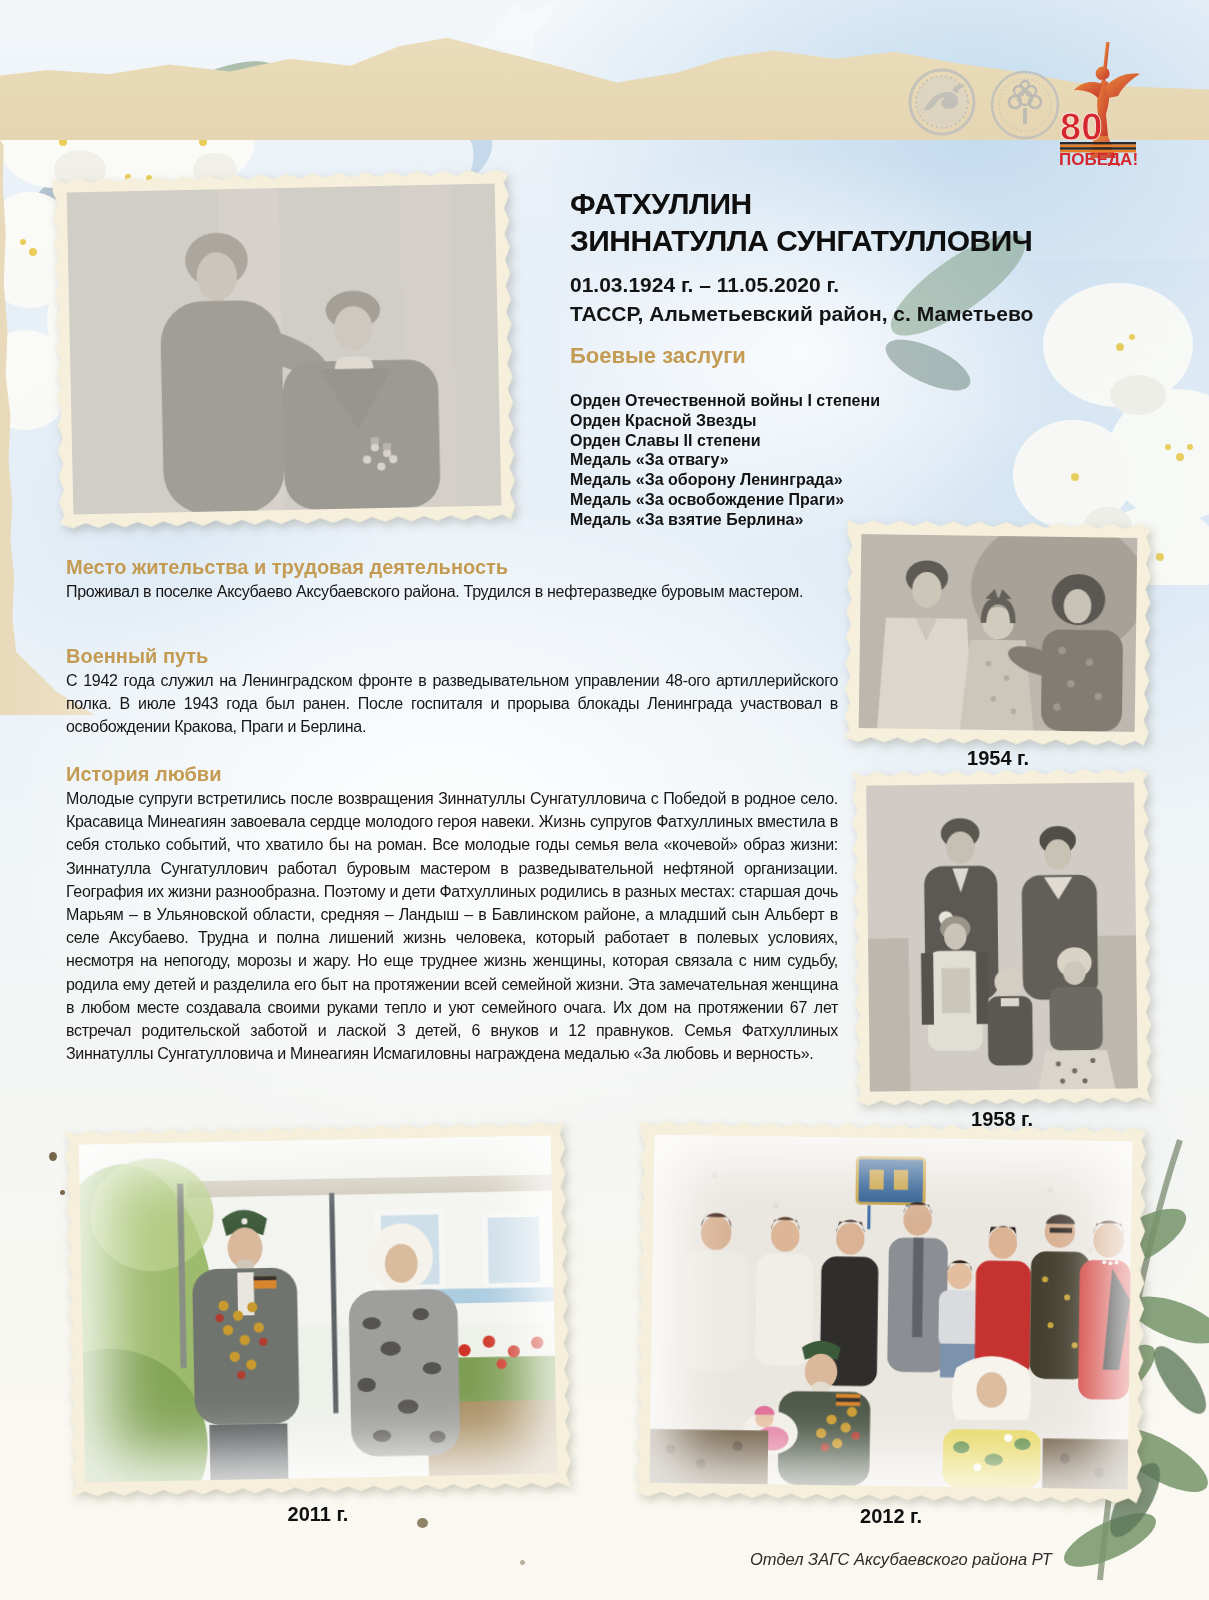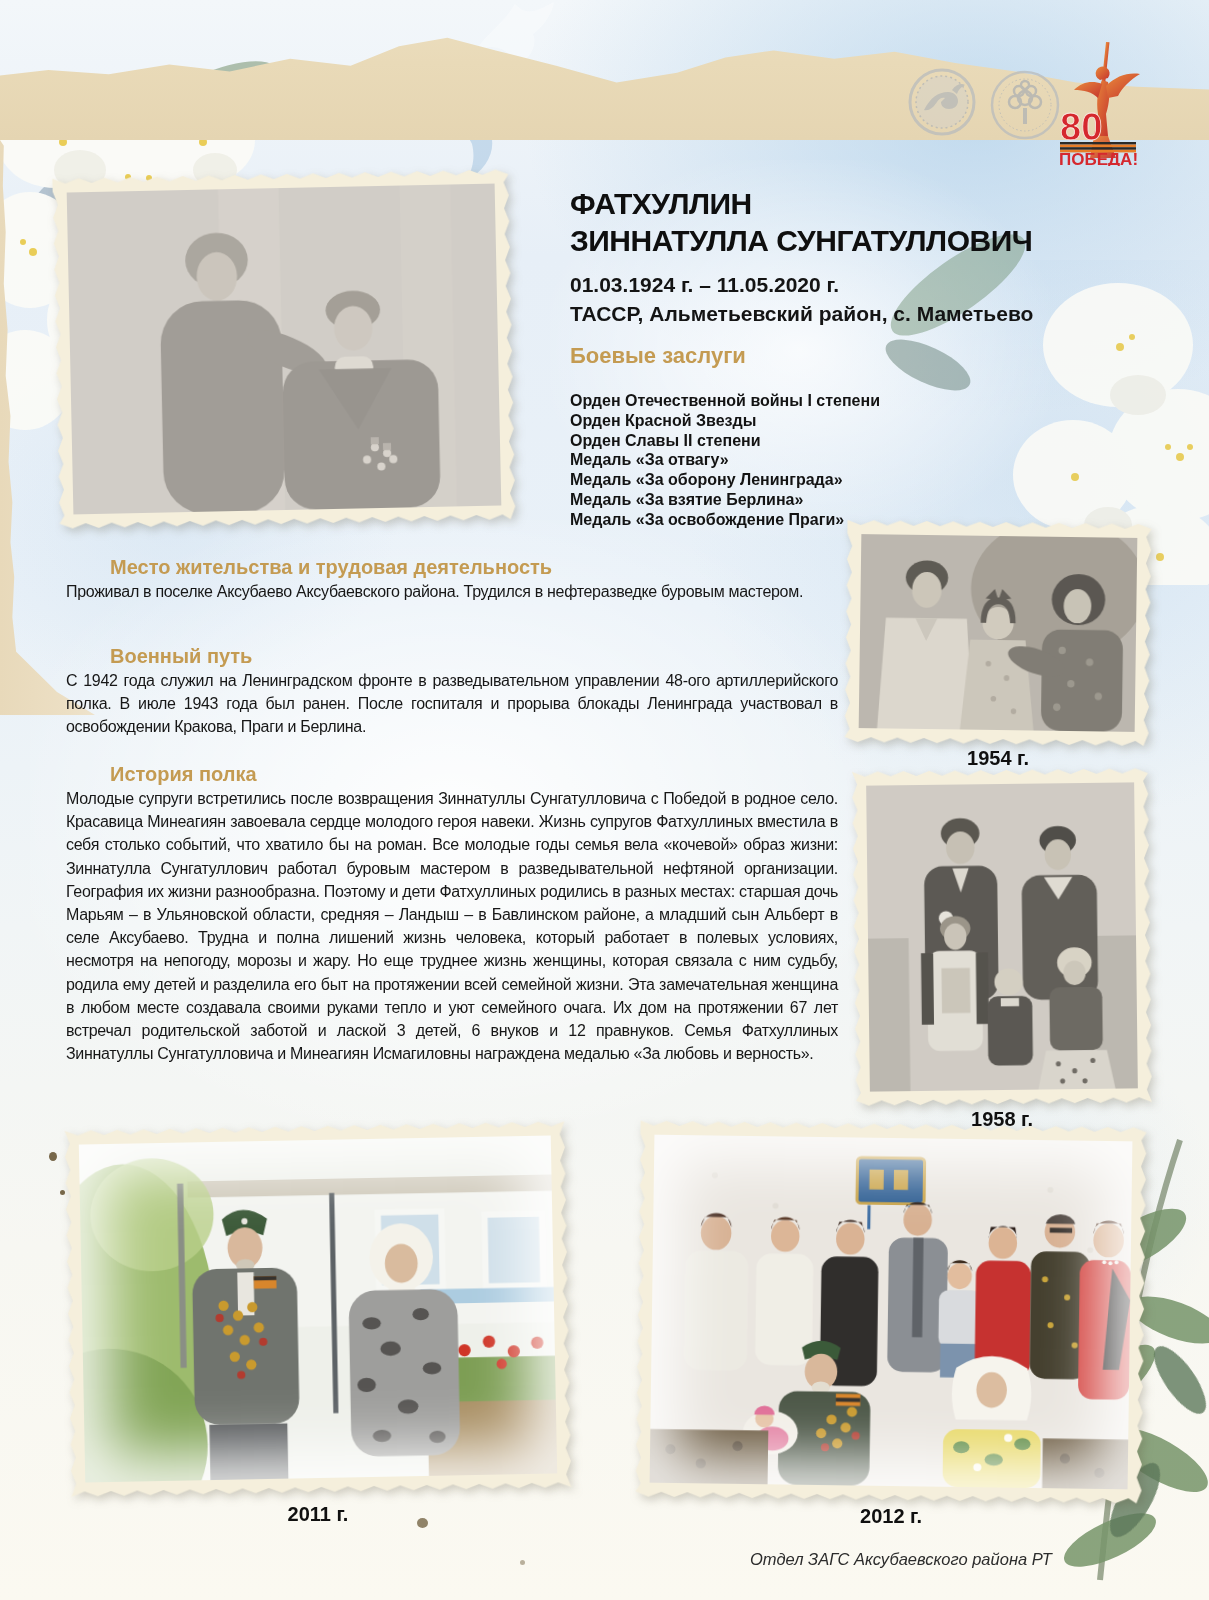--- a/index.html
+++ b/index.html
@@ -29,21 +29,21 @@
   .photo-inner svg{width:100%;height:100%;display:block;}
   .faded svg{opacity:.42;filter:blur(.5px);}
   .semi svg{opacity:.8;}
   .vignette::after{content:"";position:absolute;inset:0;box-shadow:inset 0 0 55px 28px rgba(255,255,255,.85);}
   
   .hero-name{font-weight:bold;font-size:30px;line-height:37px;letter-spacing:-.5px;color:#0f0f0f;}
   .hero-sub{font-weight:bold;font-size:21px;line-height:27px;color:#141414;margin-top:9px;}
   .gold{color:#c49b52;}
   .awards-h{font-weight:bold;font-size:22px;margin-top:16px;}
   .awards-list{margin-top:22px;font-weight:bold;font-size:16px;line-height:19.8px;color:#131313;}
-  .sec-h{position:absolute;font-weight:bold;font-size:20px;color:#c49b52;z-index:5;margin-left:44px;}
+  .sec-h{position:absolute;font-weight:bold;font-size:20px;color:#c49b52;z-index:5;}
   .sec-b{position:absolute;font-size:16px;line-height:23.2px;letter-spacing:-.3px;text-align:justify;color:#171717;z-index:5;}
   .caption{position:absolute;font-weight:bold;font-size:20px;color:#101010;text-align:center;z-index:4;}
   .footer{position:absolute;font-style:italic;font-size:16.5px;color:#2c2c2c;text-align:left;z-index:5;}
   .emblem{position:absolute;border-radius:50%;opacity:.75;z-index:2;}
   .decor{position:absolute;pointer-events:none;}
 </style>
 </head>
 <body>
 
 <div class="page">
@@ -239,32 +239,32 @@
     <div class="hero-name">ЗИННАТУЛЛА СУНГАТУЛЛОВИЧ</div>
     <div class="hero-sub" style="margin-top:12px;">01.03.1924 г. – 11.05.2020 г.</div>
     <div class="hero-sub" style="margin-top:2px;">ТАССР, Альметьевский район, с. Маметьево</div>
     <div class="awards-h gold">Боевые заслуги</div>
     <div class="awards-list">
       <div>Орден Отечественной войны I степени</div>
       <div>Орден Красной Звезды</div>
       <div>Орден Славы II степени</div>
       <div>Медаль «За отвагу»</div>
       <div>Медаль «За оборону Ленинграда»</div>
+      <div>Медаль «За освобождение Праги»</div>
       <div>Медаль «За взятие Берлина»</div>
-      <div>Медаль «За освобождение Праги»</div>
     </div>
   </div>
 
   <div class="sec-h" style="left:66px;top:556px;width:772px;">Место жительства и трудовая деятельность</div>
   <div class="sec-b" style="left:66px;top:580px;width:772px;">Проживал в поселке Аксубаево Аксубаевского района. Трудился в нефтеразведке буровым мастером.</div>
 
   <div class="sec-h" style="left:66px;top:645px;width:772px;">Военный путь</div>
   <div class="sec-b" style="left:66px;top:669px;width:772px;">С 1942 года служил на Ленинградском фронте в разведывательном управлении 48-ого артиллерийского полка. В июле 1943 года был ранен. После госпиталя и прорыва блокады Ленинграда участвовал в освобождении Кракова, Праги и Берлина.</div>
 
-  <div class="sec-h" style="left:66px;top:763px;width:772px;">История полка</div>
+  <div class="sec-h" style="left:66px;top:763px;width:772px;">История любви</div>
   <div class="sec-b" style="left:66px;top:787px;width:772px;">Молодые супруги встретились после возвращения Зиннатуллы Сунгатулловича с Победой в родное село. Красавица Минеагиян завоевала сердце молодого героя навеки. Жизнь супругов Фатхуллиных вместила в себя столько событий, что хватило бы на роман. Все молодые годы семья вела «кочевой» образ жизни: Зиннатулла Сунгатуллович работал буровым мастером в разведывательной нефтяной организации. География их жизни разнообразна. Поэтому и дети Фатхуллиных родились в разных местах: старшая дочь Марьям – в Ульяновской области, средняя – Ландыш – в Бавлинском районе, а младший сын Альберт в селе Аксубаево. Трудна и полна лишений жизнь человека, который работает в полевых условиях, несмотря на непогоду, морозы и жару. Но еще труднее жизнь женщины, которая связала с ним судьбу, родила ему детей и разделила его быт на протяжении всей семейной жизни. Эта замечательная женщина в любом месте создавала своими руками тепло и уют семейного очага. Их дом на протяжении 67 лет встречал родительской заботой и лаской 3 детей, 6 внуков и 12 правнуков. Семья Фатхуллиных Зиннатуллы Сунгатулловича и Минеагиян Исмагиловны награждена медалью «За любовь и верность».</div>
 
   <div class="photo" style="left:846px;top:522px;width:304px;height:222px;transform:rotate(.8deg);">
     <div class="photo-frame deckle" style="clip-path: polygon(0px 0px, 13.2px 5px, 26.4px 0px, 39.7px 5px, 52.9px 0px, 66.1px 5px, 79.3px 0px, 92.5px 5px, 105.7px 0px, 119px 5px, 132.2px 0px, 145.4px 5px, 158.6px 0px, 171.8px 5px, 185px 0px, 198.3px 5px, 211.5px 0px, 224.7px 5px, 237.9px 0px, 251.1px 5px, 264.3px 0px, 277.6px 5px, 290.8px 0px, 304px 5px, 299px 13.1px, 304px 26.1px, 299px 39.2px, 304px 52.2px, 299px 65.3px, 304px 78.4px, 299px 91.4px, 304px 104.5px, 299px 117.5px, 304px 130.6px, 299px 143.6px, 304px 156.7px, 299px 169.8px, 304px 182.8px, 299px 195.9px, 304px 208.9px, 299px 222px, 290.8px 217px, 277.6px 222px, 264.3px 217px, 251.1px 222px, 237.9px 217px, 224.7px 222px, 211.5px 217px, 198.3px 222px, 185px 217px, 171.8px 222px, 158.6px 217px, 145.4px 222px, 132.2px 217px, 119px 222px, 105.7px 217px, 92.5px 222px, 79.3px 217px, 66.1px 222px, 52.9px 217px, 39.7px 222px, 26.4px 217px, 13.2px 222px, 0px 217px, 5px 208.9px, 0px 195.9px, 5px 182.8px, 0px 169.8px, 5px 156.7px, 0px 143.6px, 5px 130.6px, 0px 117.5px, 5px 104.5px, 0px 91.4px, 5px 78.4px, 0px 65.3px, 5px 52.2px, 0px 39.2px, 5px 26.1px, 0px 13.1px);">
         <div class="photo-inner semi">
       <svg viewBox="0 0 300 205" preserveAspectRatio="none">
         <rect width="300" height="205" fill="#b5b0a8"></rect>
         <ellipse cx="215" cy="55" rx="95" ry="75" fill="#9a948a"></ellipse>
         <ellipse cx="72" cy="45" rx="23" ry="18" fill="#3f3c36"></ellipse>
         <ellipse cx="72" cy="58" rx="16" ry="19" fill="#c8c2b5"></ellipse>

